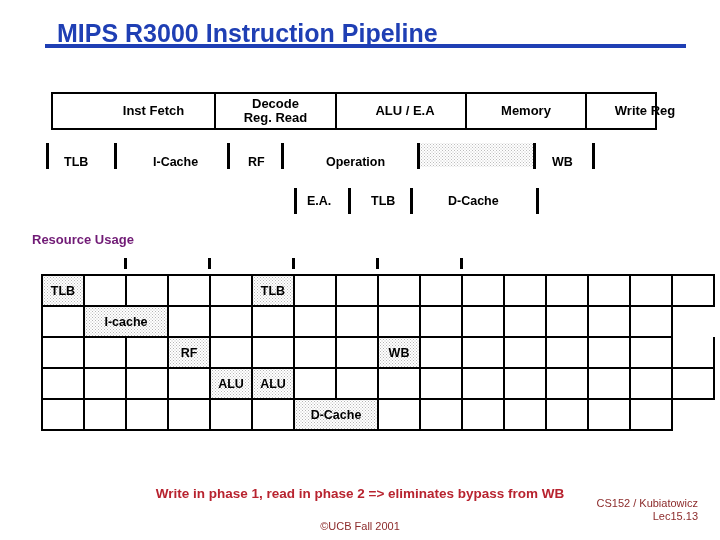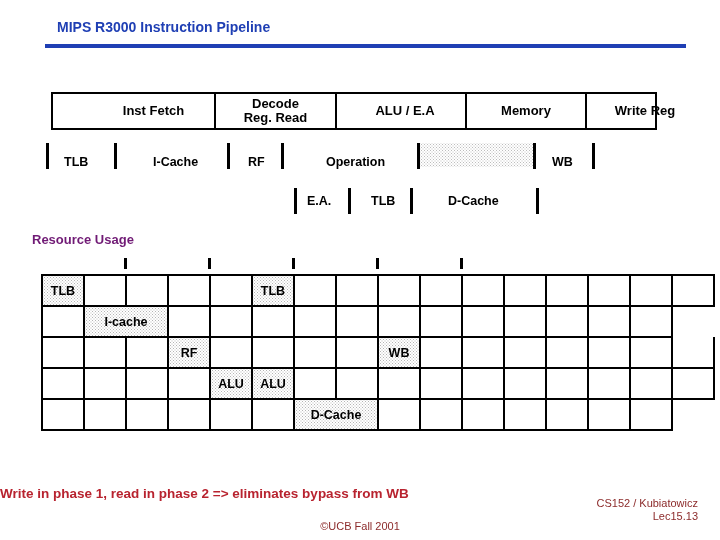--- a/index.html
+++ b/index.html
@@ -19,21 +19,21 @@
     left: 0; top: 0;
     width: 720px;
     height: 540px;
   }
 
   
   .title {
     position: absolute;
     left: 57px;
     top: 19px;
-    font-size: 14px;
+    font-size: 25px;
     font-weight: bold;
     color: #1f3fb4;
     letter-spacing: 0px;
     white-space: nowrap;
   }
   .title-rule {
     position: absolute;
     left: 45px;
     top: 44px;
     width: 641px;
@@ -146,20 +146,21 @@
     background-size: 3px 3px;
     background-position: 0 0, 1.5px 1.5px;
   }
 
   
   .caption {
     position: absolute;
     left: 0;
     top: 486px;
     width: 720px;
+    text-align: center;
     font-size: 13.5px;
     font-weight: bold;
     color: #b8232f;
   }
   .footer-date {
     position: absolute;
     left: 22px;
     top: 504px;
     font-size: 11px;
     color: #8c2b2b;

